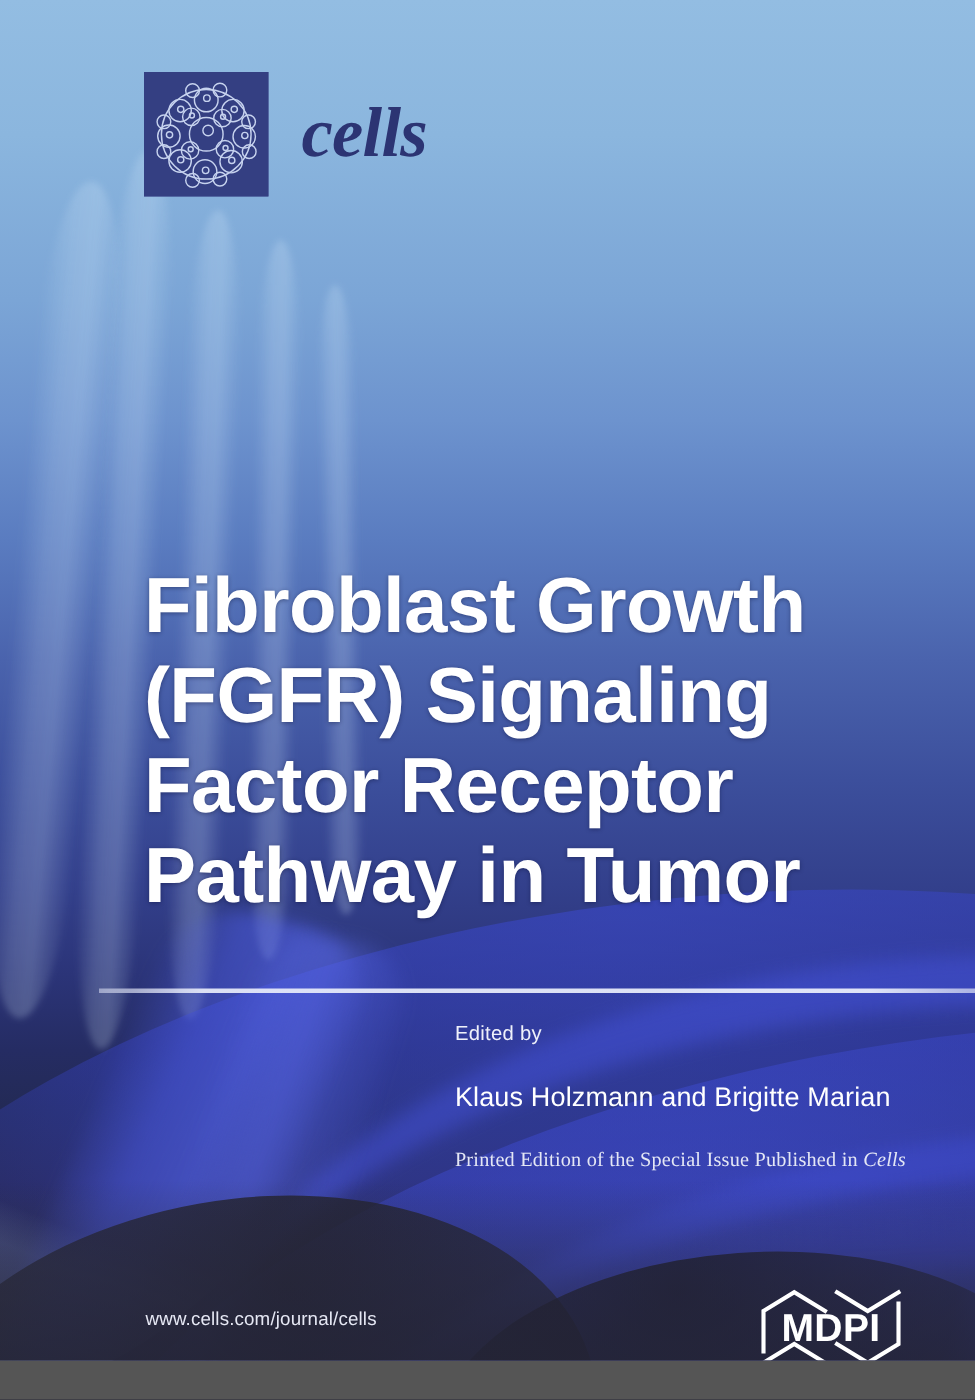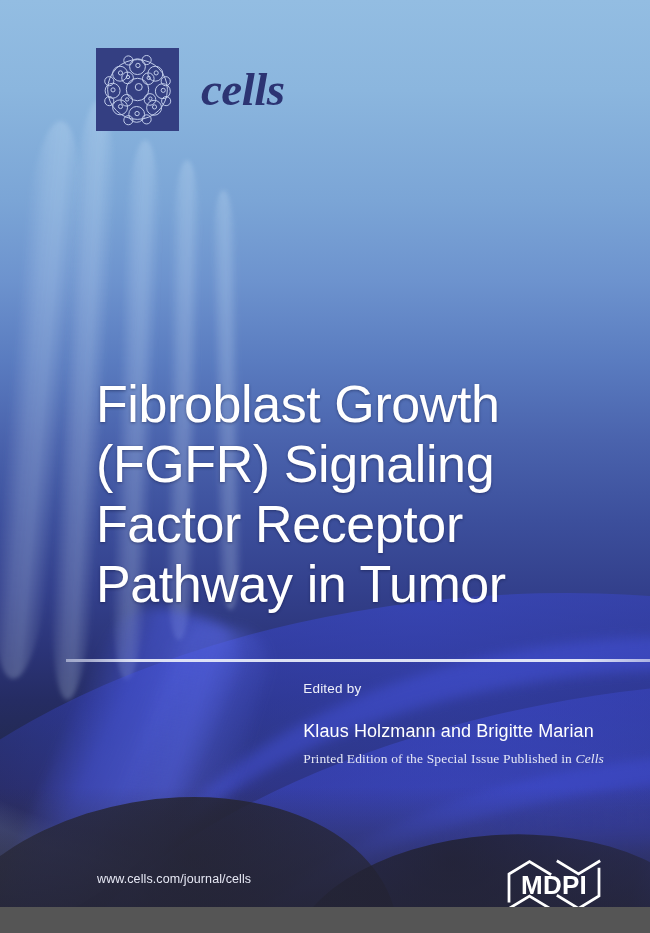--- a/index.html
+++ b/index.html
@@ -228,21 +228,21 @@
   }
 
   
   .title {
     position: absolute;
     left: 96px;
     top: 374px;
     width: 520px;
     color: #ffffff;
     font-size: 52px;
-    font-weight: normal;
+    font-weight: bold;
     line-height: 1.155;
     letter-spacing: -0.4px;
     text-shadow: 0 1px 3px rgba(10,14,50,0.42);
   }
   .title .tl { display: block; }
 
   
   .rule {
     position: absolute;
     left: 66px;
@@ -273,21 +273,21 @@
     letter-spacing: 0.1px;
     line-height: 1.55;
     margin-top: 19px;
     color: #ffffff;
   }
   .ed-sub {
     font-family: "Liberation Serif", serif;
     font-size: 13.5px;
     letter-spacing: 0.15px;
     line-height: 1.6;
-    margin-top: 2px;
+    margin-top: 16px;
     color: #e4e7f5;
   }
   .ed-sub .it { font-style: italic; }
 
   
   .url {
     position: absolute;
     left: 97px;
     top: 872px;
     font-size: 12.5px;

